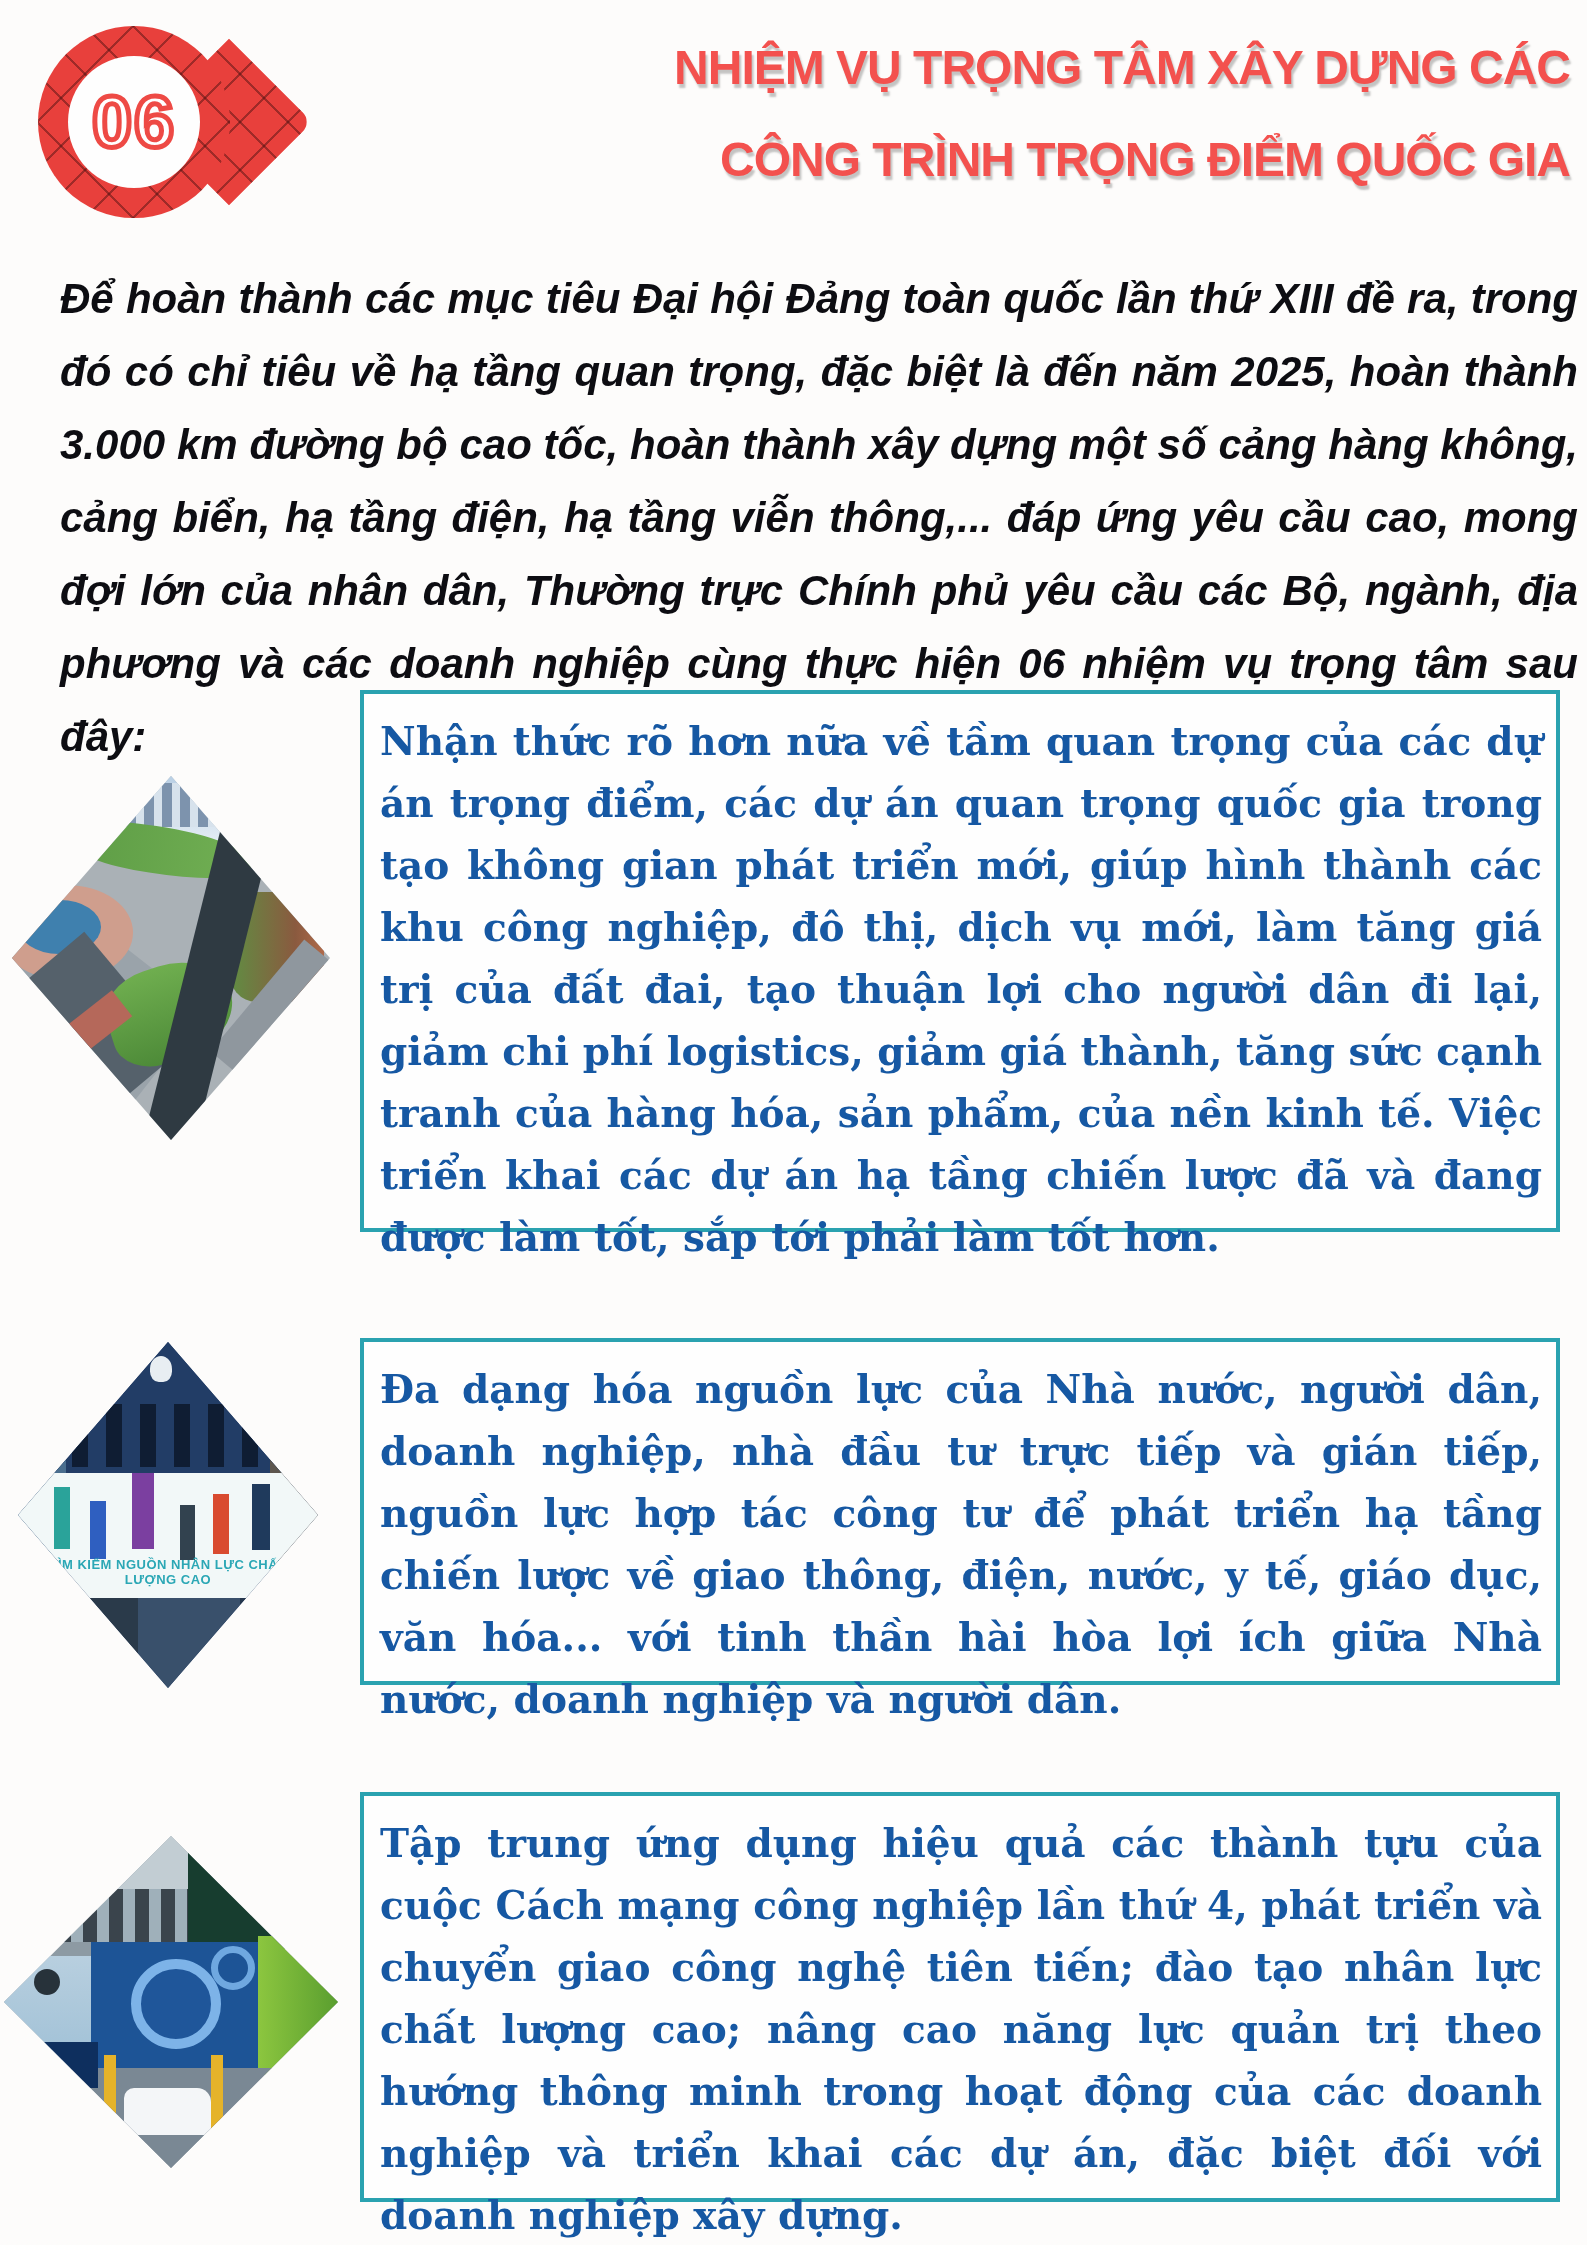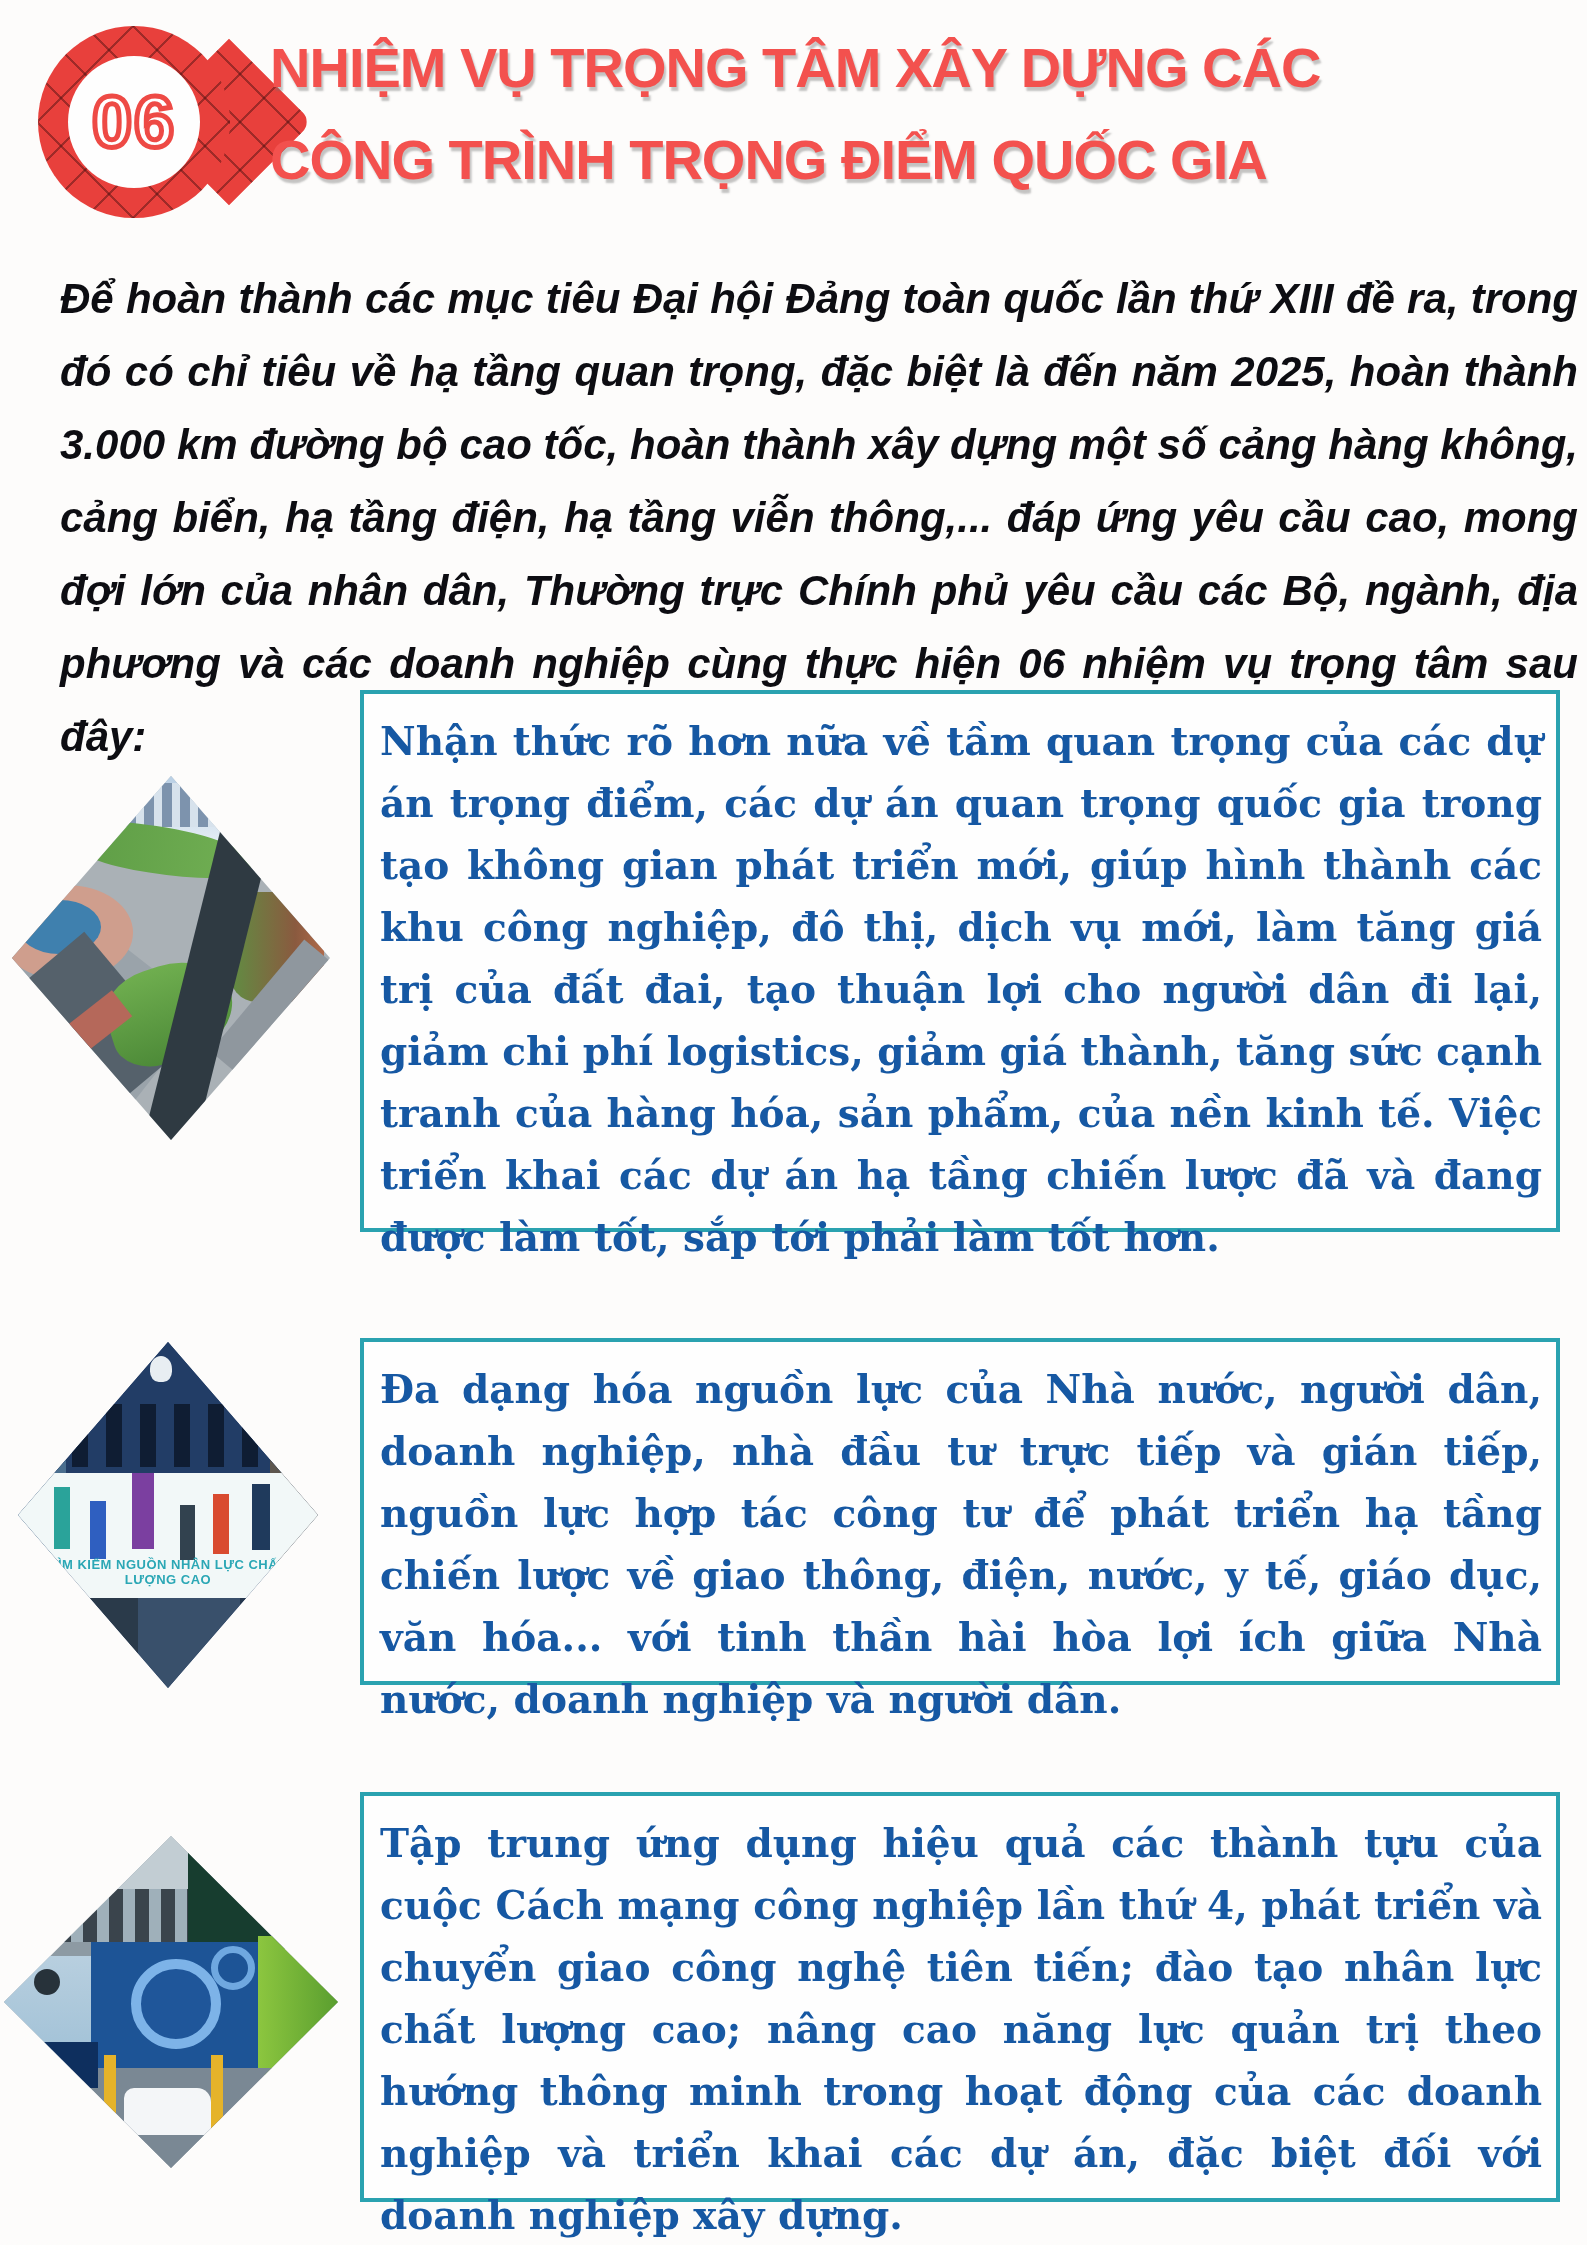--- a/index.html
+++ b/index.html
@@ -41,24 +41,24 @@
     color:#ee4a45;
     font-family:"Liberation Sans", sans-serif;
   }
   @supports (-webkit-text-stroke: 2px red) {
     .badge-number { color:#ffffff; -webkit-text-stroke:5px #ee4a45; }
   }
 
   
   .title {
     position:absolute; left:270px; top:22px; width:1300px;
-    text-align:left;
+    text-align:right;
     color:#f3514e;
     font-weight:800;
-    font-size:56px; line-height:92px;
+    font-size:48px; line-height:92px;
     letter-spacing:-1px;
     text-shadow:2px 4px 2px rgba(110,110,110,.40);
     font-family:"Liberation Sans", sans-serif;
   }
 
   
   .intro {
     position:absolute; left:36px; top:262px; width:1518px;
     font-style:italic; font-weight:700;
     font-size:42px; line-height:73px;

